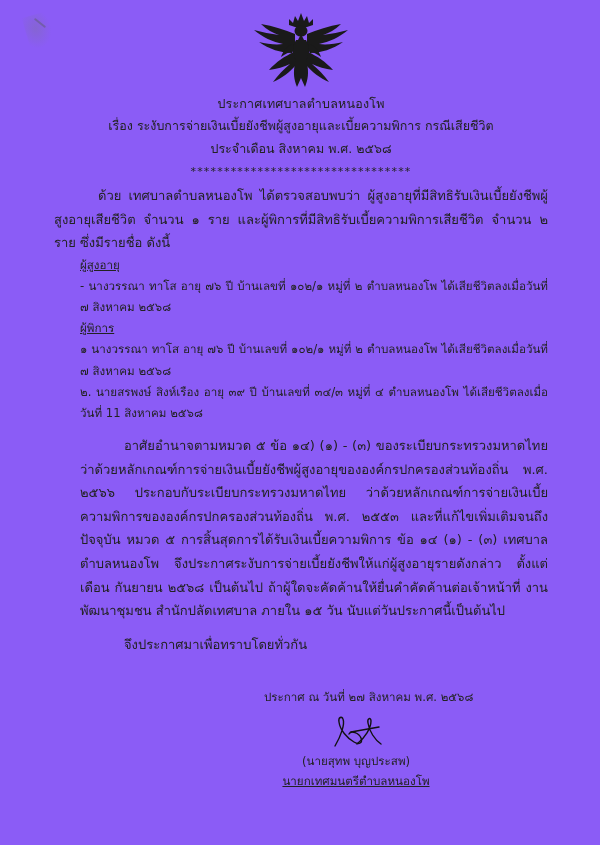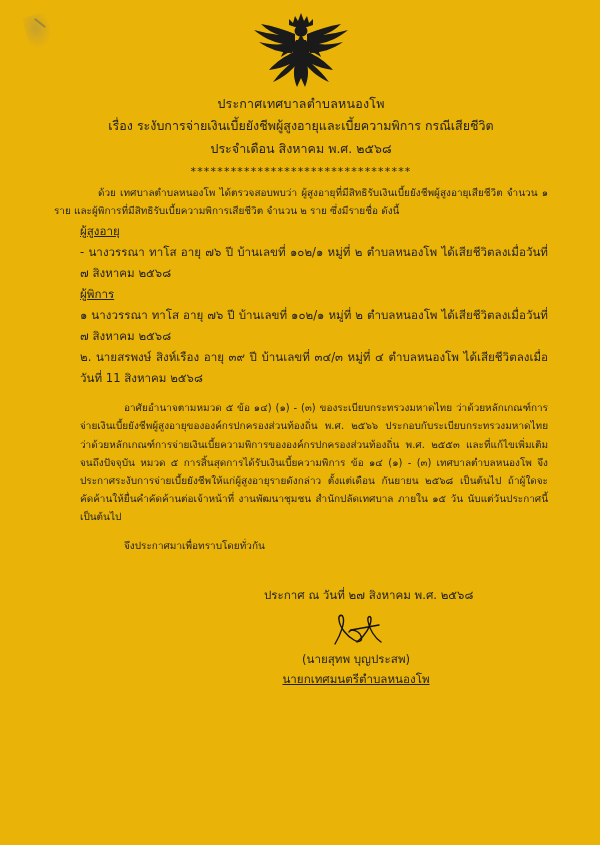--- a/index.html
+++ b/index.html
@@ -11,21 +11,21 @@
     width: 600px;
     height: 845px;
     overflow: hidden;
     font-family: "DejaVu Sans", "Liberation Sans", sans-serif;
     color: #222;
   }
   .page {
     position: relative;
     width: 600px;
     height: 845px;
-    background: #eab308;
+    background: #8b5cf6;
     box-sizing: border-box;
   }
   
   .smudge {
     position: absolute;
     left: 26px;
     top: 14px;
     width: 26px;
     height: 34px;
     background: radial-gradient(ellipse at 40% 40%, rgba(120,120,130,0.30), rgba(255,255,255,0) 70%);
@@ -74,21 +74,21 @@
     margin-top: 3px;
   }
   .stars {
     text-align: center;
     font-size: 11px;
     letter-spacing: 1.2px;
     margin-top: 7px;
     margin-bottom: 6px;
   }
   .body-text {
-    font-size: 10px;
+    font-size: 13px;
     line-height: 1.82;
     text-align: justify;
     text-justify: inter-word;
   }
   .indent { text-indent: 44px; }
   .sub-head {
     font-size: 11.6px;
     line-height: 1.82;
     padding-left: 26px;
     text-decoration: underline;

